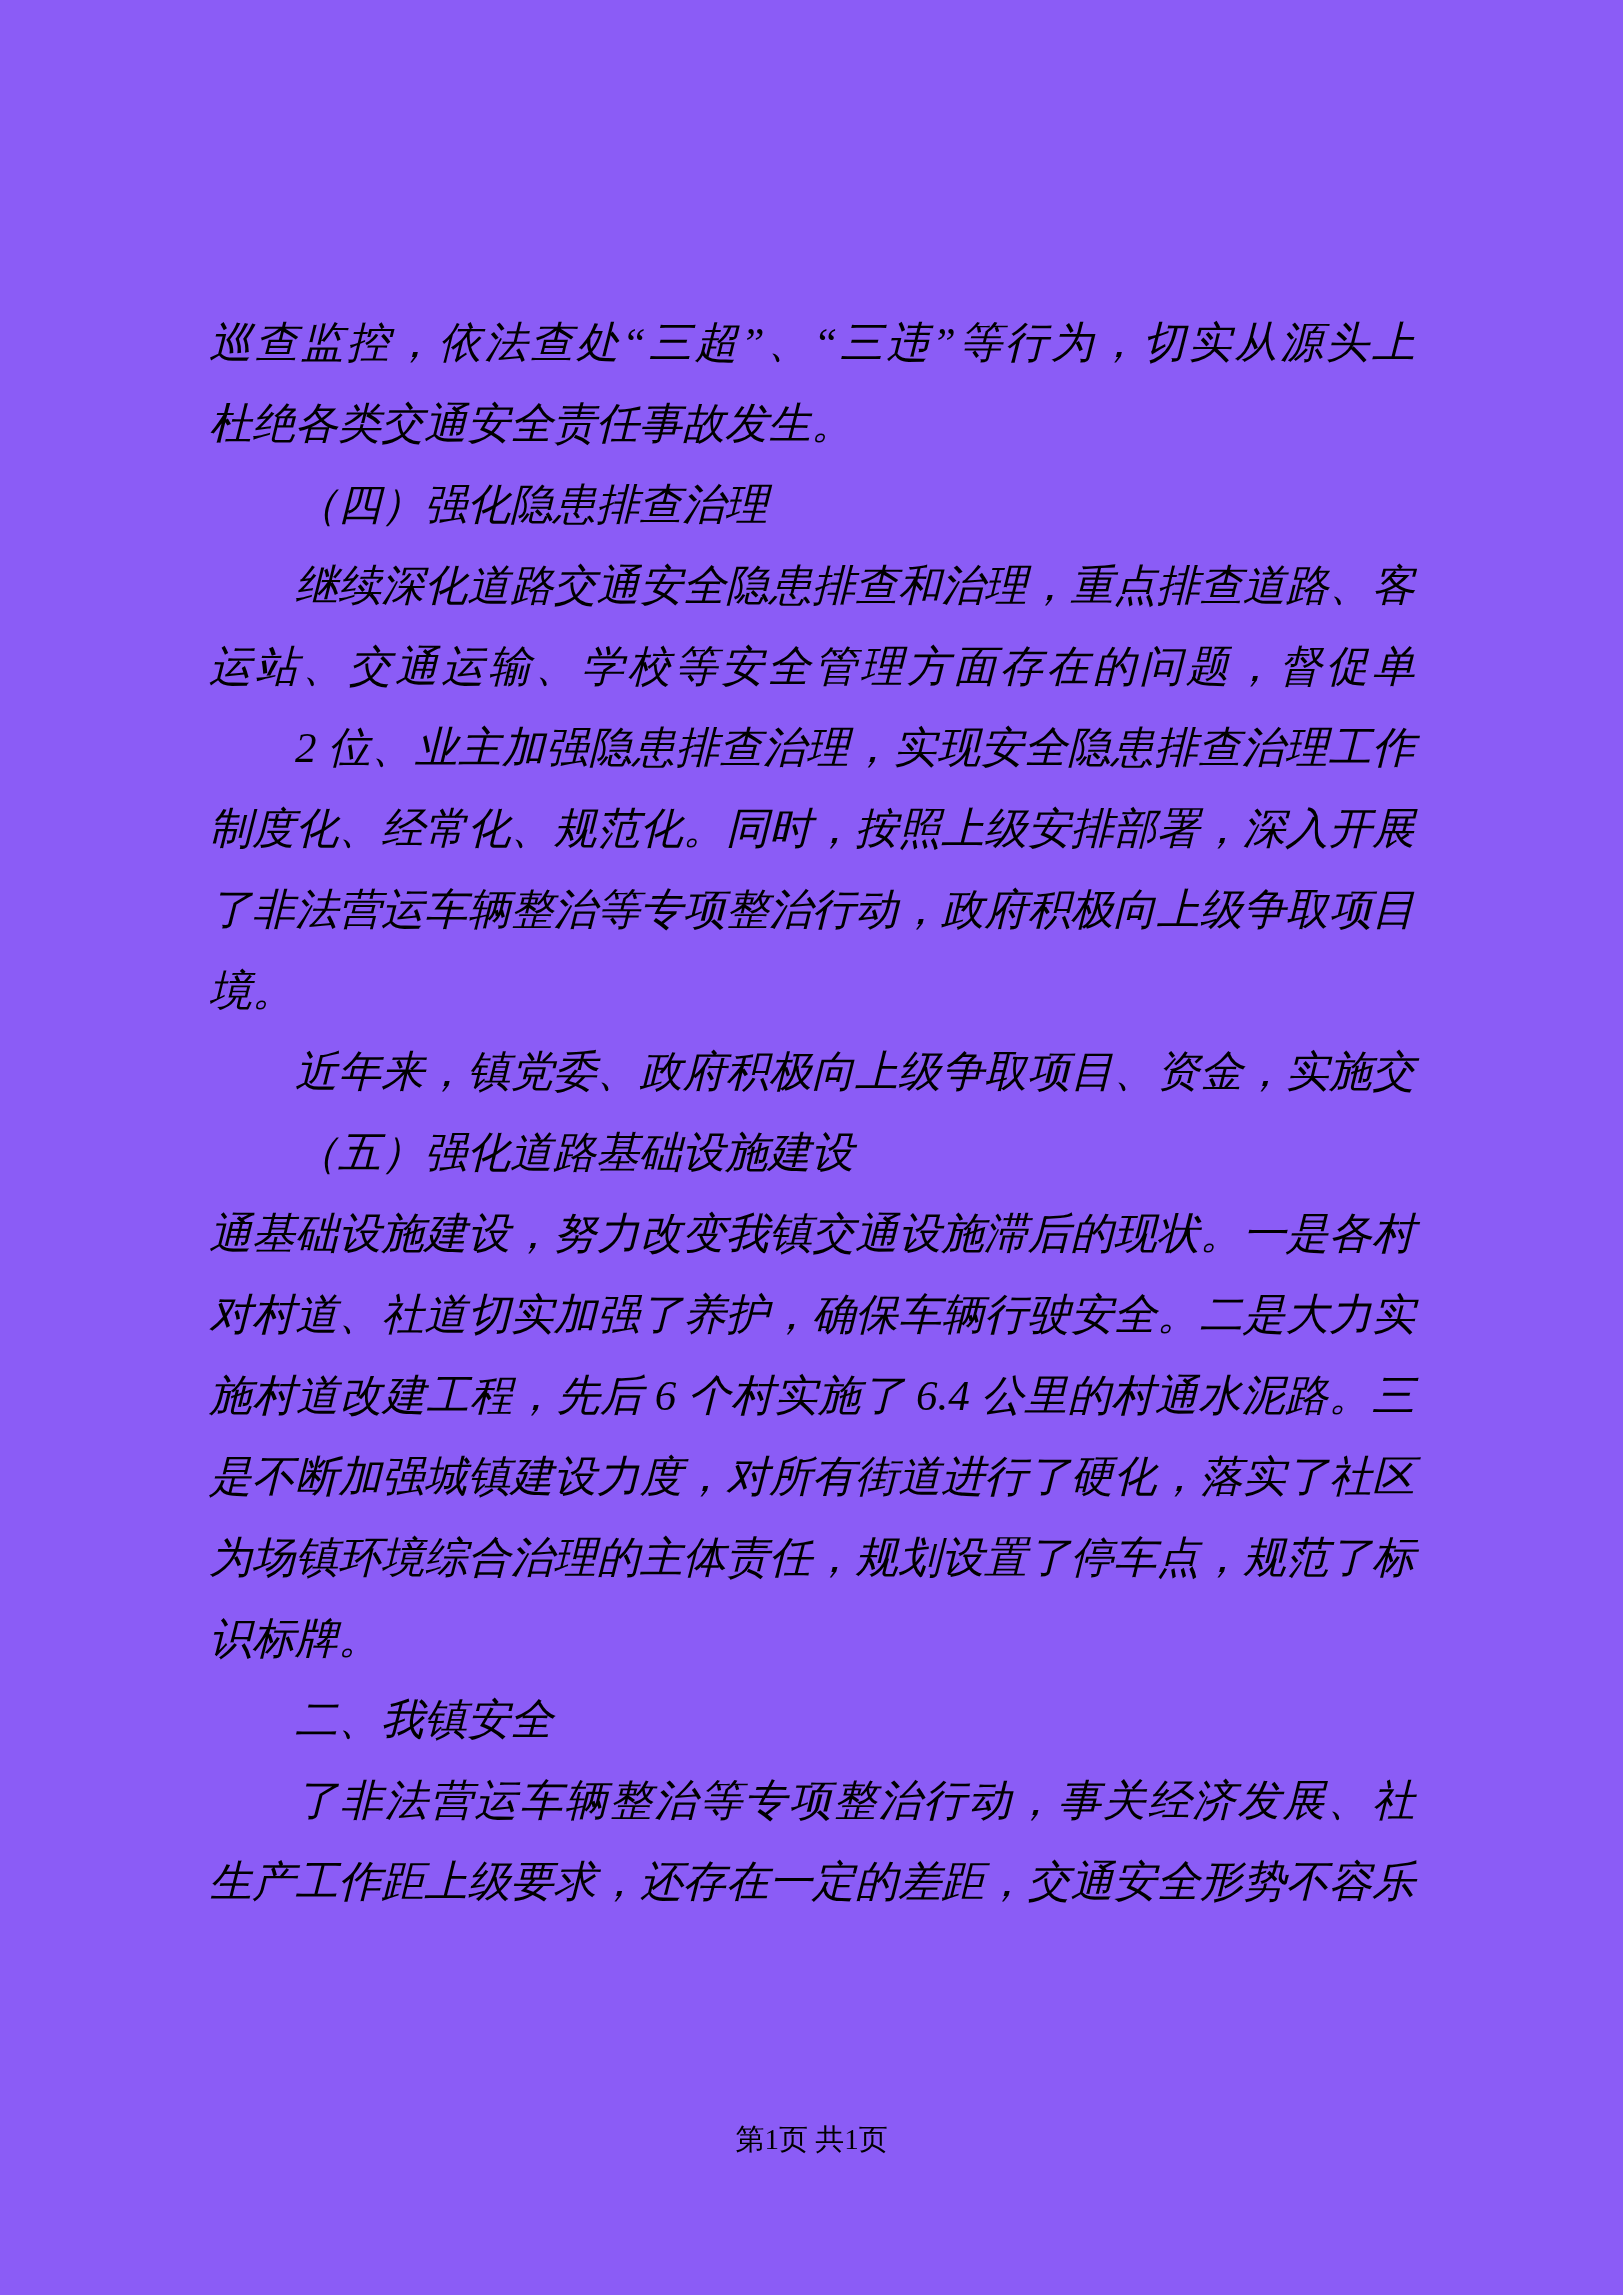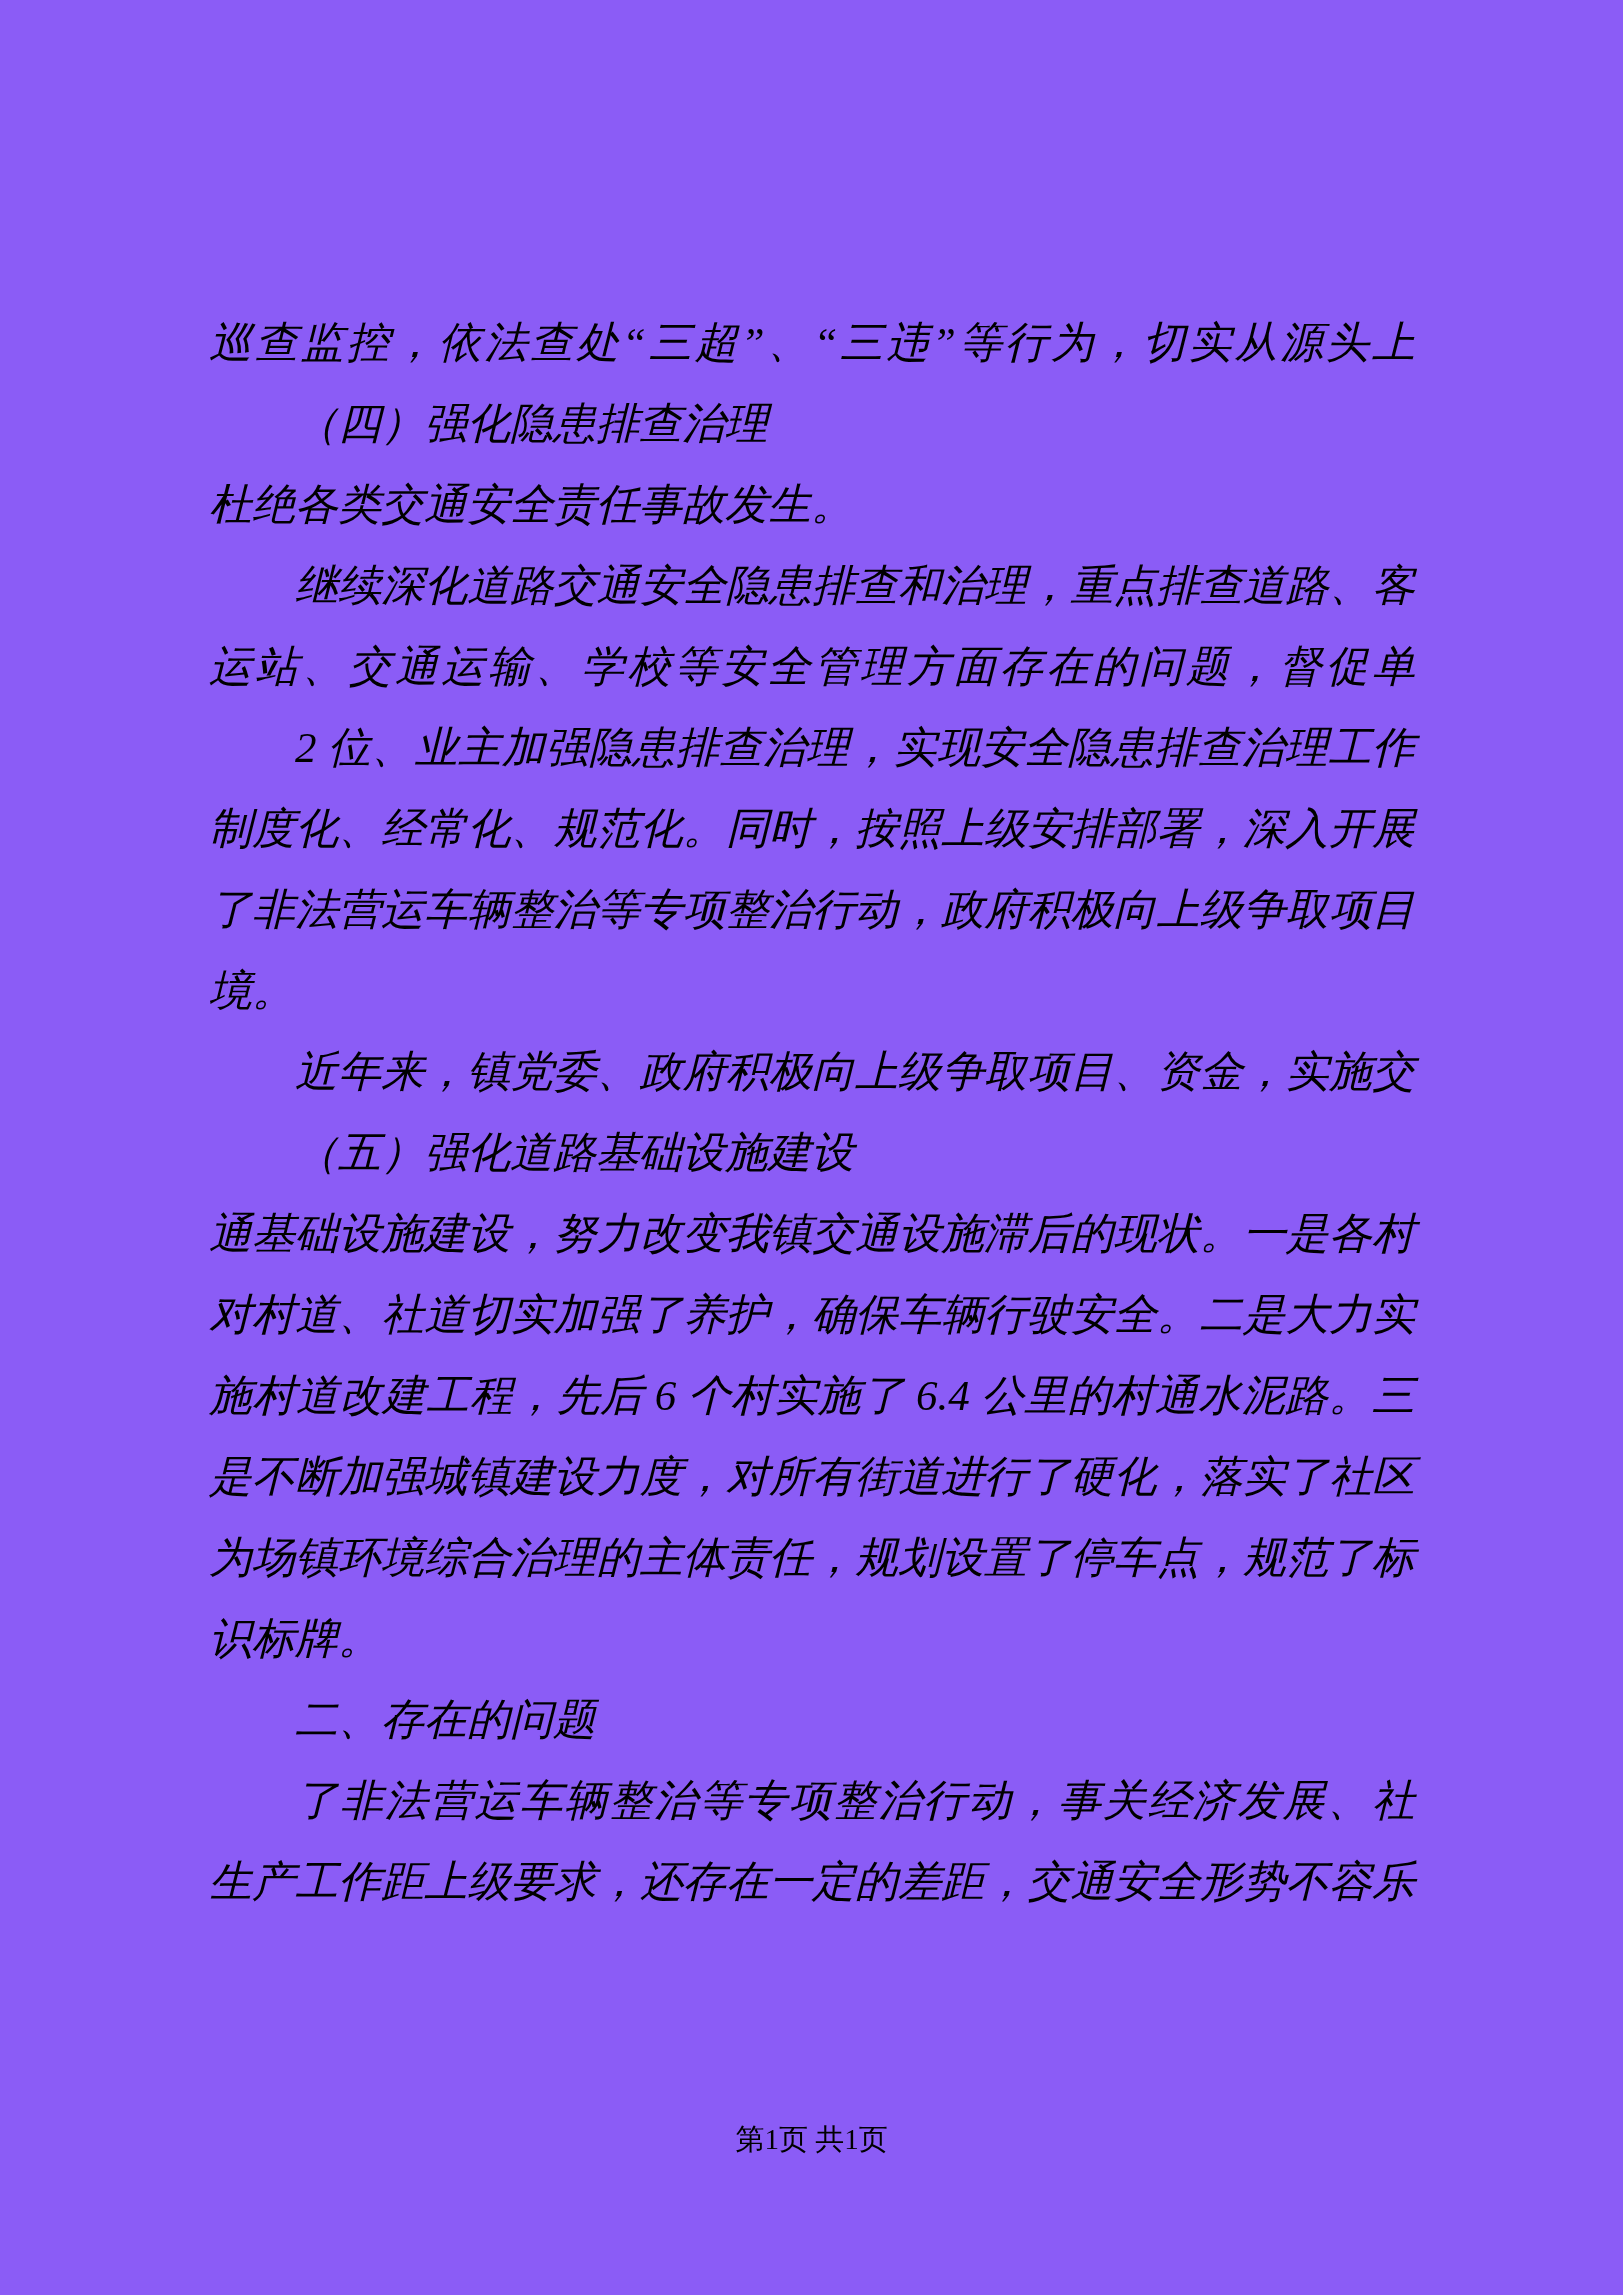--- a/index.html
+++ b/index.html
@@ -46,37 +46,37 @@
     font-style: normal;
     color: #000000;
   }
 </style>
 </head>
 <body>
 
 <div class="page">
   <div class="body-text" id="body-lines">
       <div class="line stretch">巡查监控，依法查处“三超”、“三违”等行为，切实从源头上</div>
+      <div class="line">杜绝各类交通安全责任事故发生。</div>
       <div class="line indent">（四）强化隐患排查治理</div>
-      <div class="line">杜绝各类交通安全责任事故发生。</div>
       <div class="line indent stretch">继续深化道路交通安全隐患排查和治理，重点排查道路、客</div>
       <div class="line stretch">运站、交通运输、学校等安全管理方面存在的问题，督促单</div>
       <div class="line indent stretch">2 位、业主加强隐患排查治理，实现安全隐患排查治理工作</div>
       <div class="line stretch">制度化、经常化、规范化。同时，按照上级安排部署，深入开展</div>
       <div class="line stretch">了非法营运车辆整治等专项整治行动，政府积极向上级争取项目</div>
       <div class="line">境。</div>
       <div class="line indent stretch">近年来，镇党委、政府积极向上级争取项目、资金，实施交</div>
       <div class="line indent">（五）强化道路基础设施建设</div>
       <div class="line stretch">通基础设施建设，努力改变我镇交通设施滞后的现状。一是各村</div>
       <div class="line stretch">对村道、社道切实加强了养护，确保车辆行驶安全。二是大力实</div>
       <div class="line stretch">施村道改建工程，先后 6 个村实施了 6.4 公里的村通水泥路。三</div>
       <div class="line stretch">是不断加强城镇建设力度，对所有街道进行了硬化，落实了社区</div>
       <div class="line stretch">为场镇环境综合治理的主体责任，规划设置了停车点，规范了标</div>
       <div class="line">识标牌。</div>
-      <div class="line indent">二、存在的问题</div>
+      <div class="line indent">二、我镇安全</div>
       <div class="line indent stretch">了非法营运车辆整治等专项整治行动，事关经济发展、社</div>
       <div class="line stretch">生产工作距上级要求，还存在一定的差距，交通安全形势不容乐</div>
     </div>
   <div class="page-footer">
     <span>第1页 共1页</span>
   </div>
 </div>
 
 
 </body></html>

